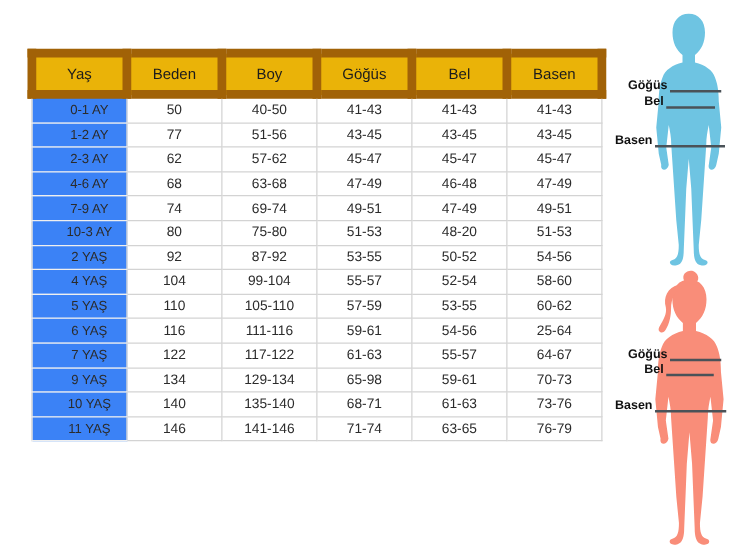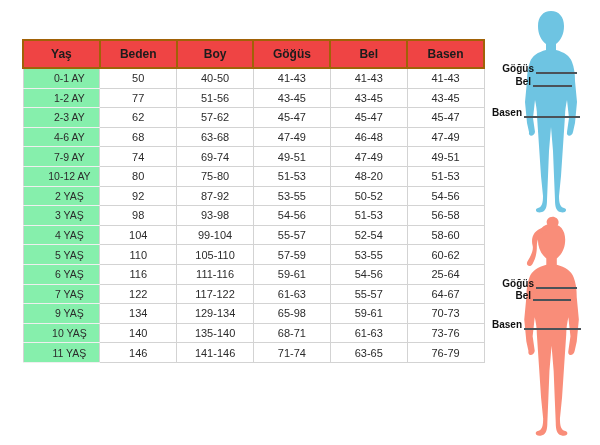--- a/index.html
+++ b/index.html
@@ -7,31 +7,31 @@
     position:relative;width:600px;height:445px;background:#ffffff;
     font-family:"Liberation Sans",sans-serif;overflow:hidden;
   }
   
   .size-table{
     position:absolute;left:22px;top:39px;width:463px;
     border-collapse:collapse;table-layout:fixed;
     border:1px solid #c2c2c2;
   }
   .size-table th{
-    height:26px;background:#ef4444;
-    font-size:12px;font-weight:bold;color:#1c1c1c;
-    border:2px solid #a16207;text-align:center;padding:0;
+    height:26px;background:#eab308;
+    font-size:12px;font-weight:normal;color:#1c1c1c;
+    border:7px solid #a16207;text-align:center;padding:0;
   }
   .size-table td{
     height:18.6px;font-size:11px;color:#2b2b2b;
     border:1px solid #d3d3d3;text-align:center;padding:0;
     background:#ffffff;
   }
   .size-table td.age-cell{
-    background:#86efac;font-size:10.5px;
+    background:#3b82f6;font-size:10.5px;
     border-top-color:#efefef;border-bottom-color:#efefef;padding-left:16px;
   }
   
   .fig{position:absolute;}
   
   .measure{
     position:absolute;display:flex;align-items:flex-end;height:12px;
   }
   .mlabel{
     font-size:10px;font-weight:bold;color:#101010;line-height:10px;
@@ -90,42 +90,34 @@
         </tr>
         <tr>
           <td class="age-cell">7-9 AY</td>
           <td>74</td>
           <td>69-74</td>
           <td>49-51</td>
           <td>47-49</td>
           <td>49-51</td>
         </tr>
         <tr>
-          <td class="age-cell">10-12 AY</td>
+          <td class="age-cell">10-3 AY</td>
           <td>80</td>
           <td>75-80</td>
           <td>51-53</td>
           <td>48-20</td>
           <td>51-53</td>
         </tr>
         <tr>
           <td class="age-cell">2 YAŞ</td>
           <td>92</td>
           <td>87-92</td>
           <td>53-55</td>
           <td>50-52</td>
           <td>54-56</td>
-        </tr>
-        <tr>
-          <td class="age-cell">3 YAŞ</td>
-          <td>98</td>
-          <td>93-98</td>
-          <td>54-56</td>
-          <td>51-53</td>
-          <td>56-58</td>
         </tr>
         <tr>
           <td class="age-cell">4 YAŞ</td>
           <td>104</td>
           <td>99-104</td>
           <td>55-57</td>
           <td>52-54</td>
           <td>58-60</td>
         </tr>
         <tr>

